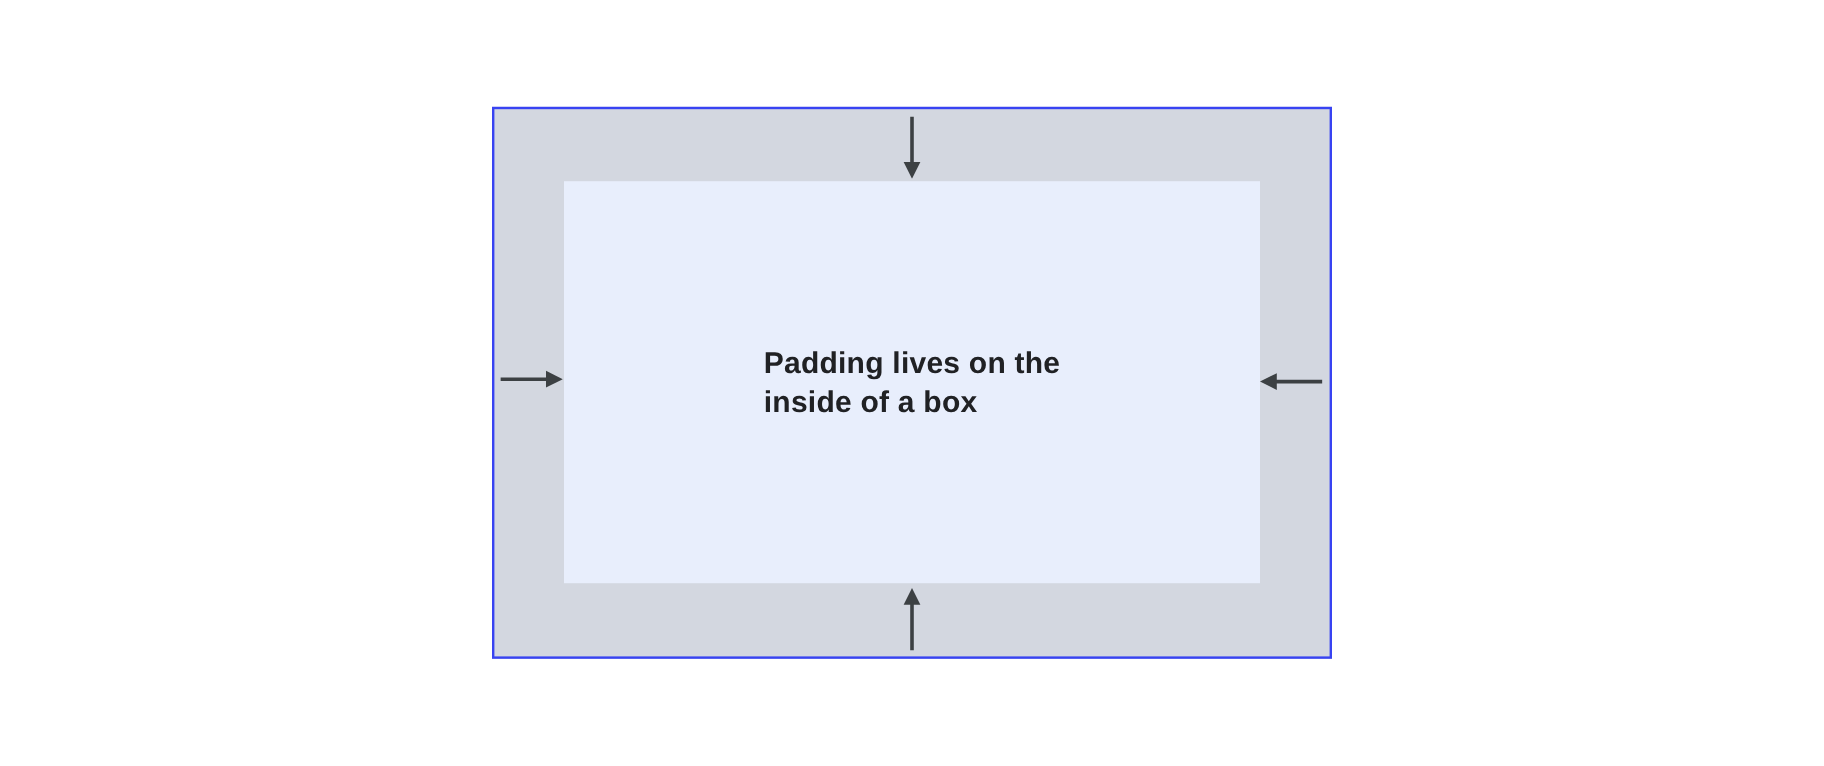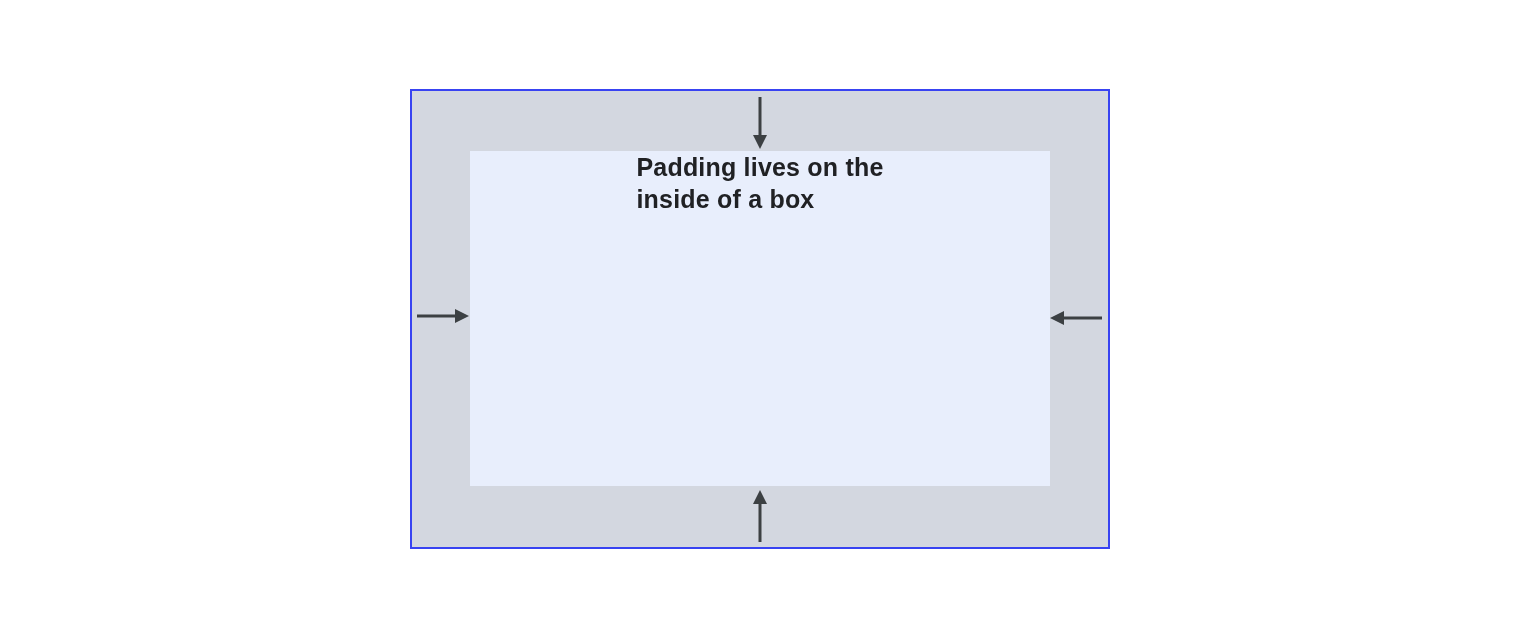--- a/index.html
+++ b/index.html
@@ -27,21 +27,21 @@
     width: 700px; height: 460px;
     background: var(--outer-bg, #d3d7e0);
     border: 2px solid var(--border, #3843f2);
   }
   .inner-box {
     position: absolute;
     left: 58px; top: 60px;
     width: 580px; height: 335px;
     background: var(--inner-bg, #e8eefc);
     display: flex;
-    align-items: flex-start;
+    align-items: center;
     justify-content: center;
   }
   .label {
     font-size: 25px;
     font-weight: 700;
     line-height: 32px;
     color: var(--text, #202124);
     white-space: pre-line;
     text-align: left;
     letter-spacing: 0.2px;

